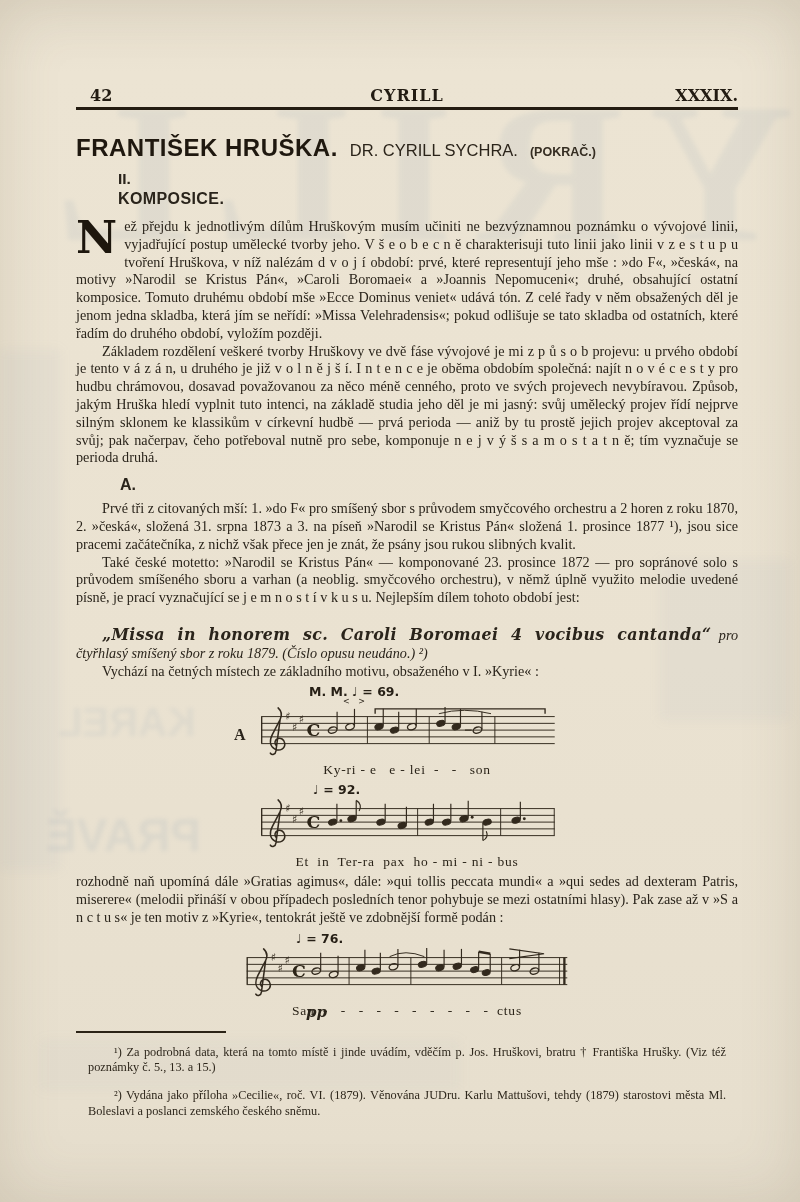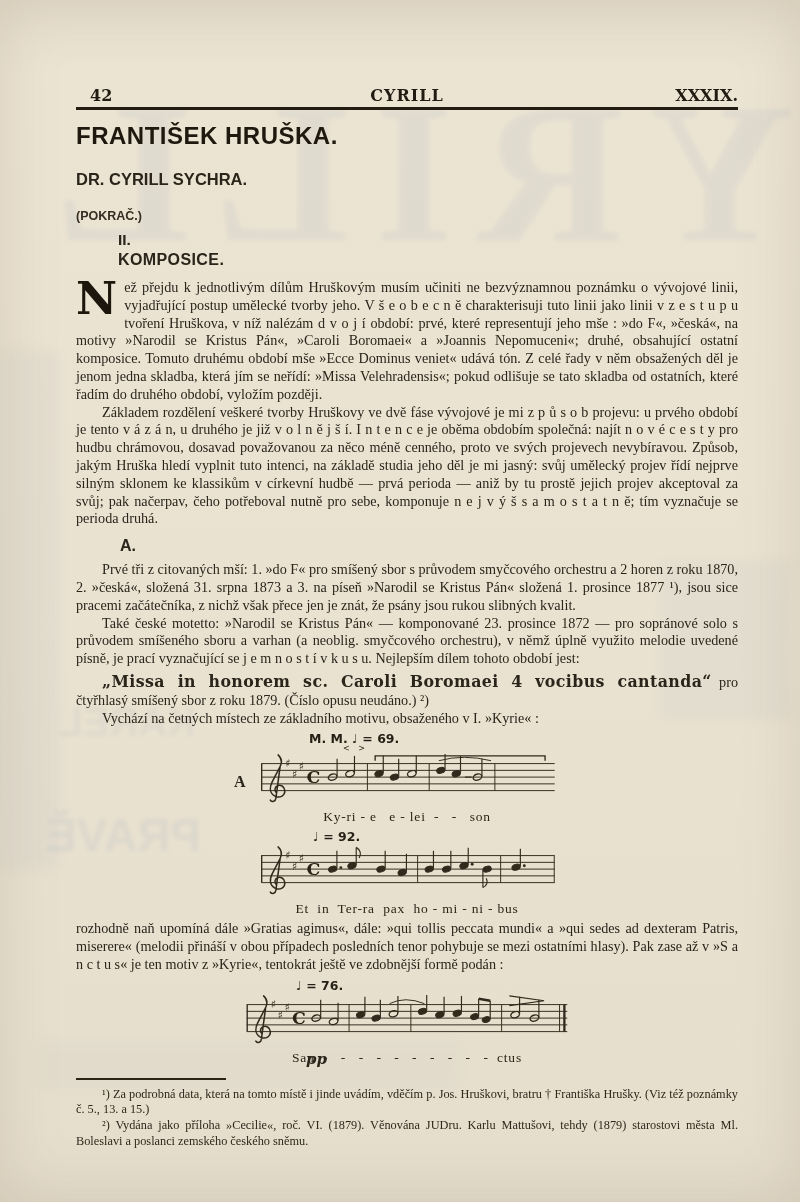--- a/index.html
+++ b/index.html
@@ -26,51 +26,51 @@
 
   
   .header-row { display:grid; grid-template-columns:1fr auto 1fr; align-items:flex-end;
     font-family:"DejaVu Serif",serif; font-weight:bold; color:#221b12;margin-top:14px; }
   .hdr-left { justify-self:start; font-size:16px; padding-left:14px; }
   .hdr-center { font-size:16px; letter-spacing:1px; }
   .hdr-right { justify-self:end; font-size:16px; }
   .header-rule { border-bottom:3px solid #241c11; margin-top:2px; }
 
   
-  .title-row { margin-top:12px; display:flex; align-items:baseline; gap:20px; color:#1f180f; white-space:nowrap;flex-direction:column; }
+  .title-row { margin-top:24px; display:flex; align-items:baseline; gap:12px; color:#1f180f; white-space:nowrap; }
   .title-main { font-family:"Liberation Sans","DejaVu Sans",sans-serif; font-weight:700; font-size:24px; letter-spacing:0.5px; }
-  .title-author { font-family:"Liberation Sans","DejaVu Sans",sans-serif; font-weight:700; font-size:16.5px; color:#2b241a; }
+  .title-author { font-family:"Liberation Sans","DejaVu Sans",sans-serif; font-weight:400; font-size:16.5px; color:#2b241a; }
   .title-cont { font-family:"Liberation Sans","DejaVu Sans",sans-serif; font-weight:700; font-size:12.5px; color:#352d22; }
   .sec-num  { font-family:"Liberation Sans","DejaVu Sans",sans-serif; font-weight:700; font-size:15.5px; margin:8px 0 0 42px; }
   .sec-head { font-family:"Liberation Sans","DejaVu Sans",sans-serif; font-weight:700; font-size:16px; letter-spacing:0.4px; margin:2px 0 10px 42px; }
 
   
   .para { font-size:14.2px; line-height:17.8px; text-align:justify; margin:0; text-indent:26px; }
   .para.noindent { text-indent:0; }
   .dropcap { float:left; font-family:"DejaVu Serif",serif; font-weight:700; font-size:45px; line-height:34px; padding:3px 7px 0 0; color:#1d160d; }
   .a-heading { font-family:"Liberation Sans","DejaVu Sans",sans-serif; font-weight:700; font-size:16px; margin:9px 0 6px 44px; }
-  .missa-para { margin-top:5px; }
+  .missa-para { margin-top:19px;font-style:italic; }
   .missa-bold { font-family:"DejaVu Serif",serif; font-weight:700; font-size:15.8px; letter-spacing:0.4px; word-spacing:3px; }
 
   
   .music { position:relative; width:312px; margin:4px auto 3px; }
   .music.wide { width:342px; }
   .music .tempo { font-family:"DejaVu Sans",sans-serif; font-size:12.5px; font-weight:600; color:#261f15; margin-left:58px; line-height:15px; }
   .music .hairpin { font-family:"DejaVu Sans",sans-serif; font-size:8px; letter-spacing:3px; margin-left:92px; line-height:6px; color:#261f15; }
   .music .label-a { position:absolute; left:-17px; top:42px; font-size:16px; font-weight:600; font-family:"Liberation Serif",serif; }
   .music svg { display:block; }
   .music .lyrics { text-align:center; font-size:13.5px; letter-spacing:0.8px; margin-top:1px; white-space:pre; color:#2b2419; }
   .music .pp { position:absolute; left:70px; top:72px; font-style:italic; font-weight:700; font-family:"DejaVu Serif",serif; font-size:15px; }
   .staff line, .staff path { stroke:#32291d; }
   .sharp { font-family:"DejaVu Sans",sans-serif; font-size:11.5px; fill:#32291d; }
   .timesig { font-family:"DejaVu Serif",serif; font-size:18px; font-weight:700; fill:#2c2417; }
 
   
   .fn-rule { width:150px; border-top:2px solid #2b2316; margin:12px 0 7px 0; }
-  .footnote { font-size:12.3px; line-height:15.6px; text-align:justify; text-indent:26px; margin:0; color:#2e271c; }
+  .footnote { font-size:12.3px; line-height:15.6px; text-align:justify; text-indent:26px; margin:12px; color:#2e271c; }
 </style>
 </head>
 <body>
 
 <div class="page">
 
   <div class="ghost ghost-title">CYRILL</div>
   <div class="ghost ghost-l1">KAREL</div>
   <div class="ghost ghost-l2">PRAVĚ</div>
   <div class="smudge sm1"></div>

